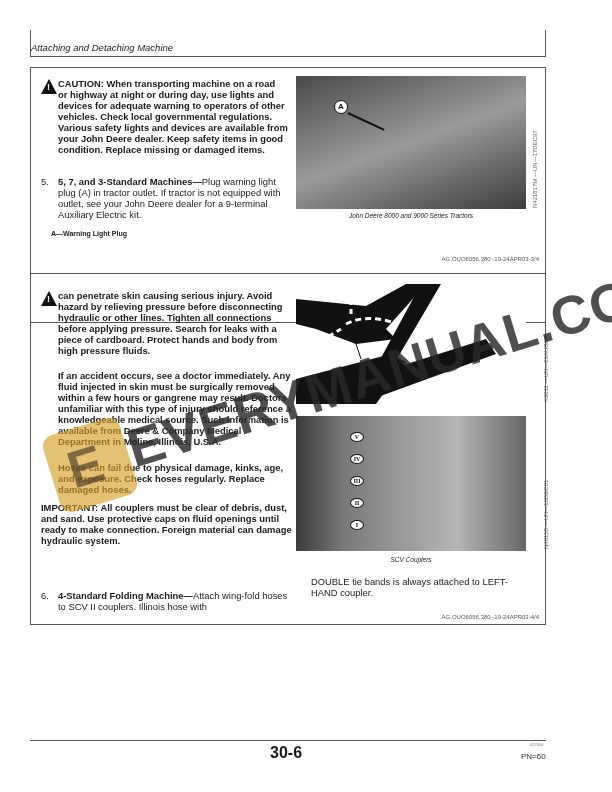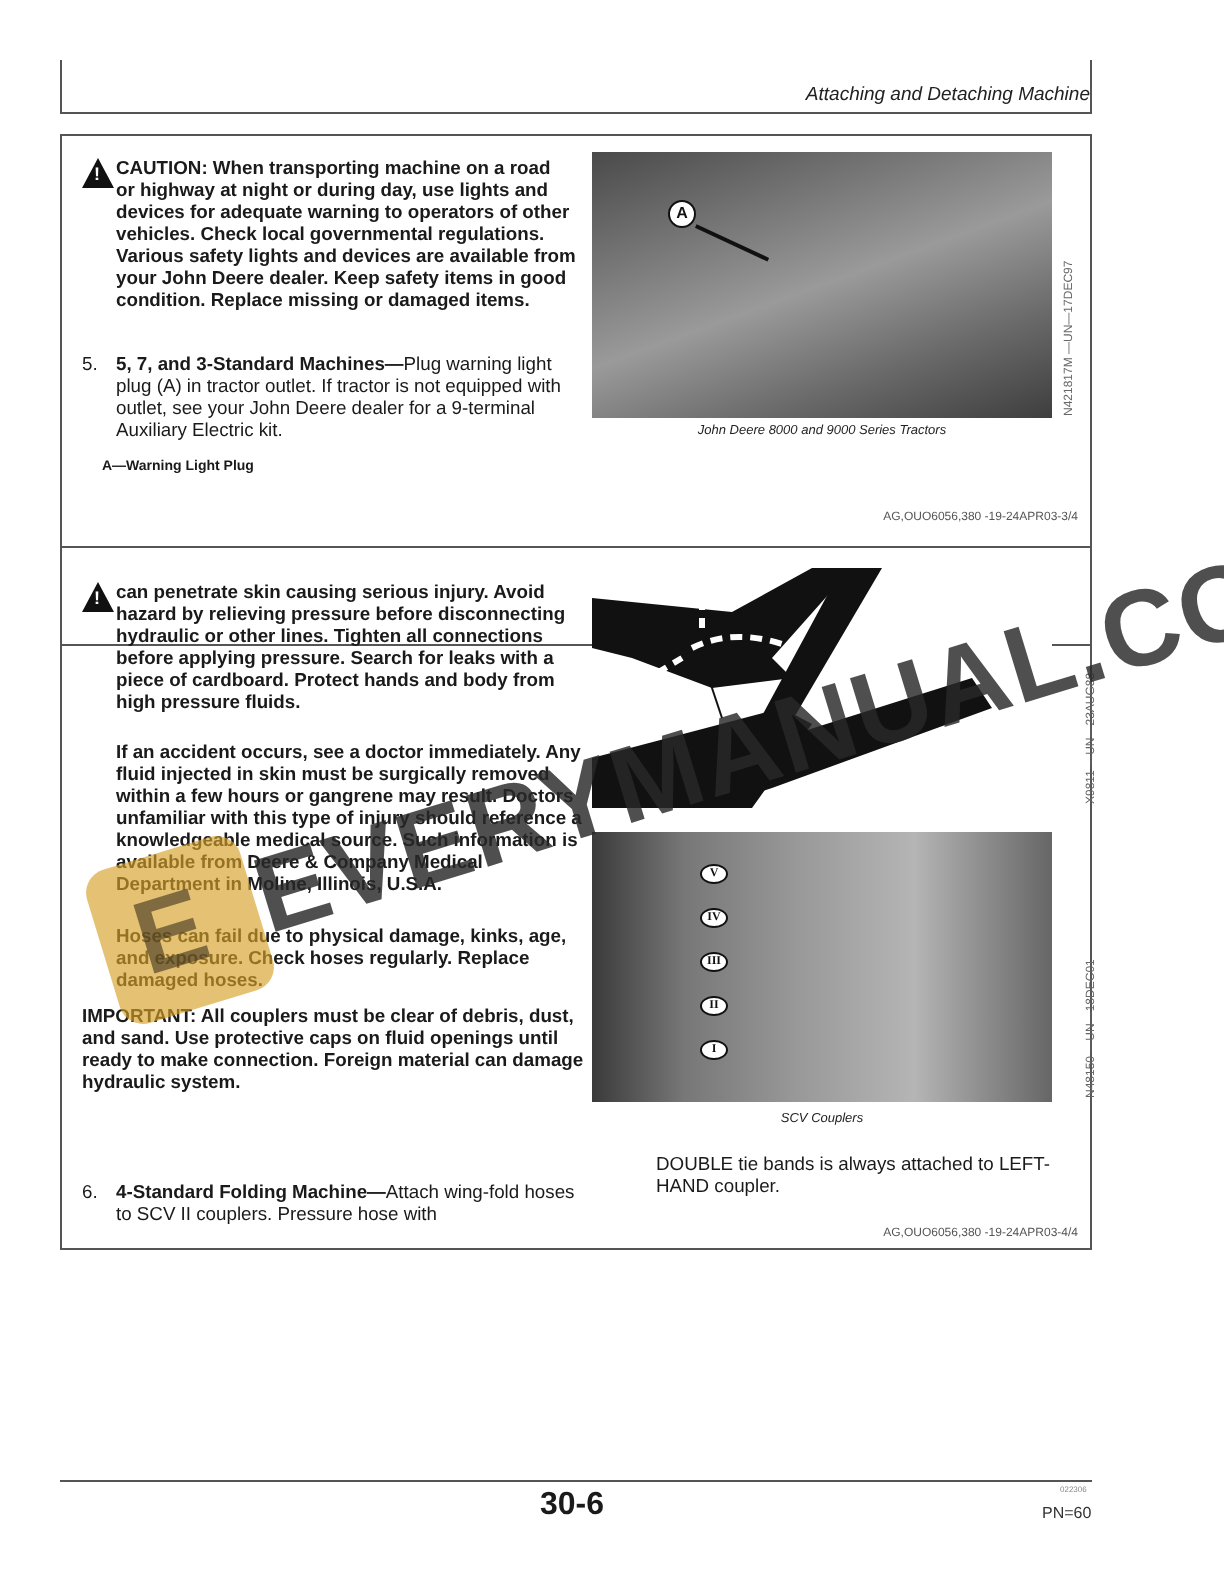--- a/index.html
+++ b/index.html
@@ -4,21 +4,21 @@
   <style>
     * { box-sizing: border-box; margin: 0; padding: 0; }
     html, body { width: 612px; height: 792px; background: #ffffff; overflow: hidden; }
     body { position: relative; font-family: "Liberation Sans", sans-serif; color: #1a1a1a; }
 
     .header-frame {
       position: absolute; left: 30px; top: 30px; width: 516px; height: 27px;
       border-left: 1px solid #555; border-right: 1px solid #555; border-bottom: 1px solid #555;
     }
     .header-title {
-      position: absolute; left: 0; right: 0; top: 12px; text-align: right;
+      position: absolute; left: 0; right: 0; top: 12px; text-align: left;
       font-style: italic; font-size: 9.5px; color: #222;
     }
 
     .section {
       position: absolute; left: 30px; width: 516px; border: 1px solid #555;
     }
     .sec1 { top: 67px; height: 256px; }
     .sec2 { top: 273px; height: 352px; }
 
     .caution {
@@ -134,21 +134,21 @@
   <div class="para bold-para" style="left:27px; top:96px; width:235px;">If an accident occurs, see a doctor immediately. Any fluid injected in skin must be surgically removed within a few hours or gangrene may result.  Doctors unfamiliar with this type of injury should reference a knowledgeable medical source.  Such information is available from Deere &amp; Company Medical Department in Moline, Illinois, U.S.A.</div>
   <div class="para bold-para" style="left:27px; top:188px; width:235px;">Hoses can fail due to physical damage, kinks, age, and exposure.  Check hoses regularly. Replace damaged hoses.</div>
 
   <div class="para bold-para" style="left:10px; top:228px; width:252px;">
     <span>IMPORTANT:</span>
     <span>All couplers must be clear of debris, dust, and sand.  Use protective caps on fluid openings until ready to make connection. Foreign material can damage hydraulic system.</span>
   </div>
 
   <div class="para" style="left:10px; top:316px; width:255px;">
     <span class="step-num">6.</span>
-    <span class="step-text"><b>4-Standard Folding Machine—</b><span>Attach wing-fold hoses to SCV II couplers.  Pressure hose with</span></span>
+    <span class="step-text"><b>4-Standard Folding Machine—</b><span>Attach wing-fold hoses to SCV II couplers.  Illinois hose with</span></span>
   </div>
 
   <div class="figure" style="left:265px; top:10px; width:230px; height:120px; background:#fff;">
     <svg width="230" height="120" viewBox="0 0 230 120">
       <polygon points="0,15 70,22 110,0 130,0 90,45 100,55 60,60 20,45 0,40" fill="#111"></polygon>
       <polygon points="0,95 95,70 110,78 80,120 0,120" fill="#111"></polygon>
       <polygon points="60,120 125,0 145,0 95,85 190,55 200,70 90,110" fill="#111"></polygon>
       <path d="M50,40 Q70,30 95,38" stroke="#fff" stroke-width="3" stroke-dasharray="6,4" fill="none"></path>
       <path d="M55,30 L55,10" stroke="#fff" stroke-width="3" stroke-dasharray="5,4"></path>
       <path d="M45,45 L20,60" stroke="#fff" stroke-width="3" stroke-dasharray="5,4"></path>
@@ -160,21 +160,21 @@
   <div class="figure photo2" style="left:265px; top:142px; width:230px; height:135px;">
     <div class="roman" style="left:54px; top:16px;">V</div>
     <div class="roman" style="left:54px; top:38px;">IV</div>
     <div class="roman" style="left:54px; top:60px;">III</div>
     <div class="roman" style="left:54px; top:82px;">II</div>
     <div class="roman" style="left:54px; top:104px;">I</div>
   </div>
   <div class="caption" style="left:265px; top:282px; width:230px;">SCV Couplers</div>
   <div class="vert-code" style="left:512px; top:275px;">N48150 —UN—18DEC01</div>
 
-  <div class="para" style="left:280px; top:302px; width:220px;margin-left:17px;">DOUBLE tie bands is always attached to LEFT-HAND coupler.</div>
+  <div class="para" style="left:280px; top:302px; width:220px;">DOUBLE tie bands is always attached to LEFT-HAND coupler.</div>
 
   <div class="ref-code" style="right:6px; top:340px;">AG,OUO6056,380  -19-24APR03-4/4</div>
 </div>
 
 <div class="watermark">
   <div class="wm-logo">
       <span>E</span>
     </div>
   <div class="wm-text">EVERYMANUAL.COM</div>
 </div>

